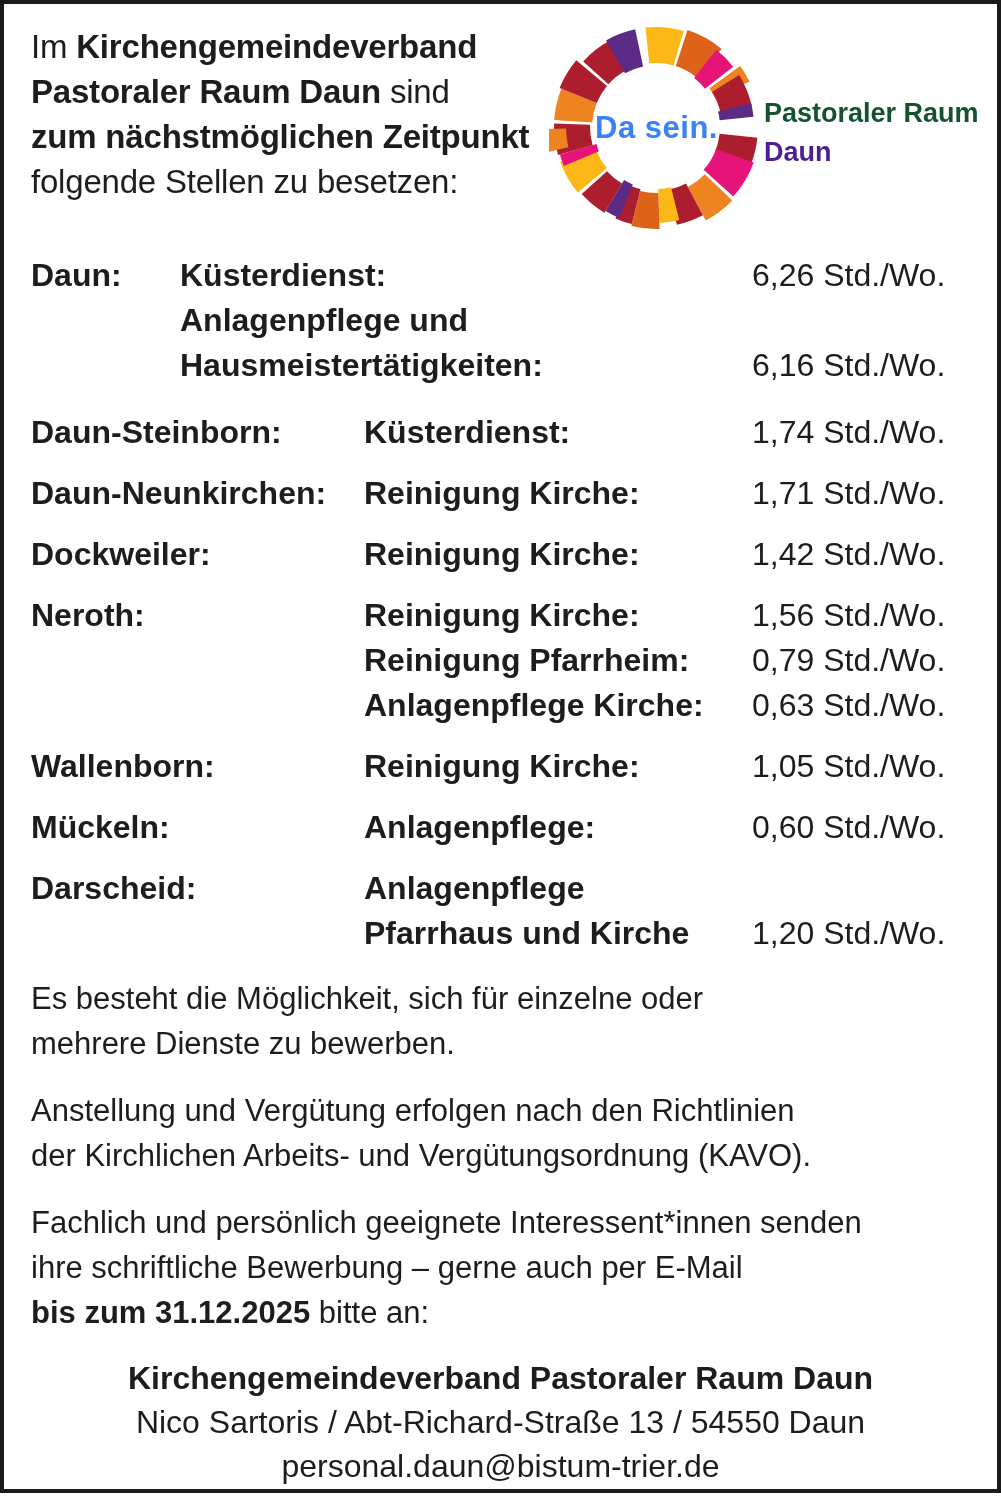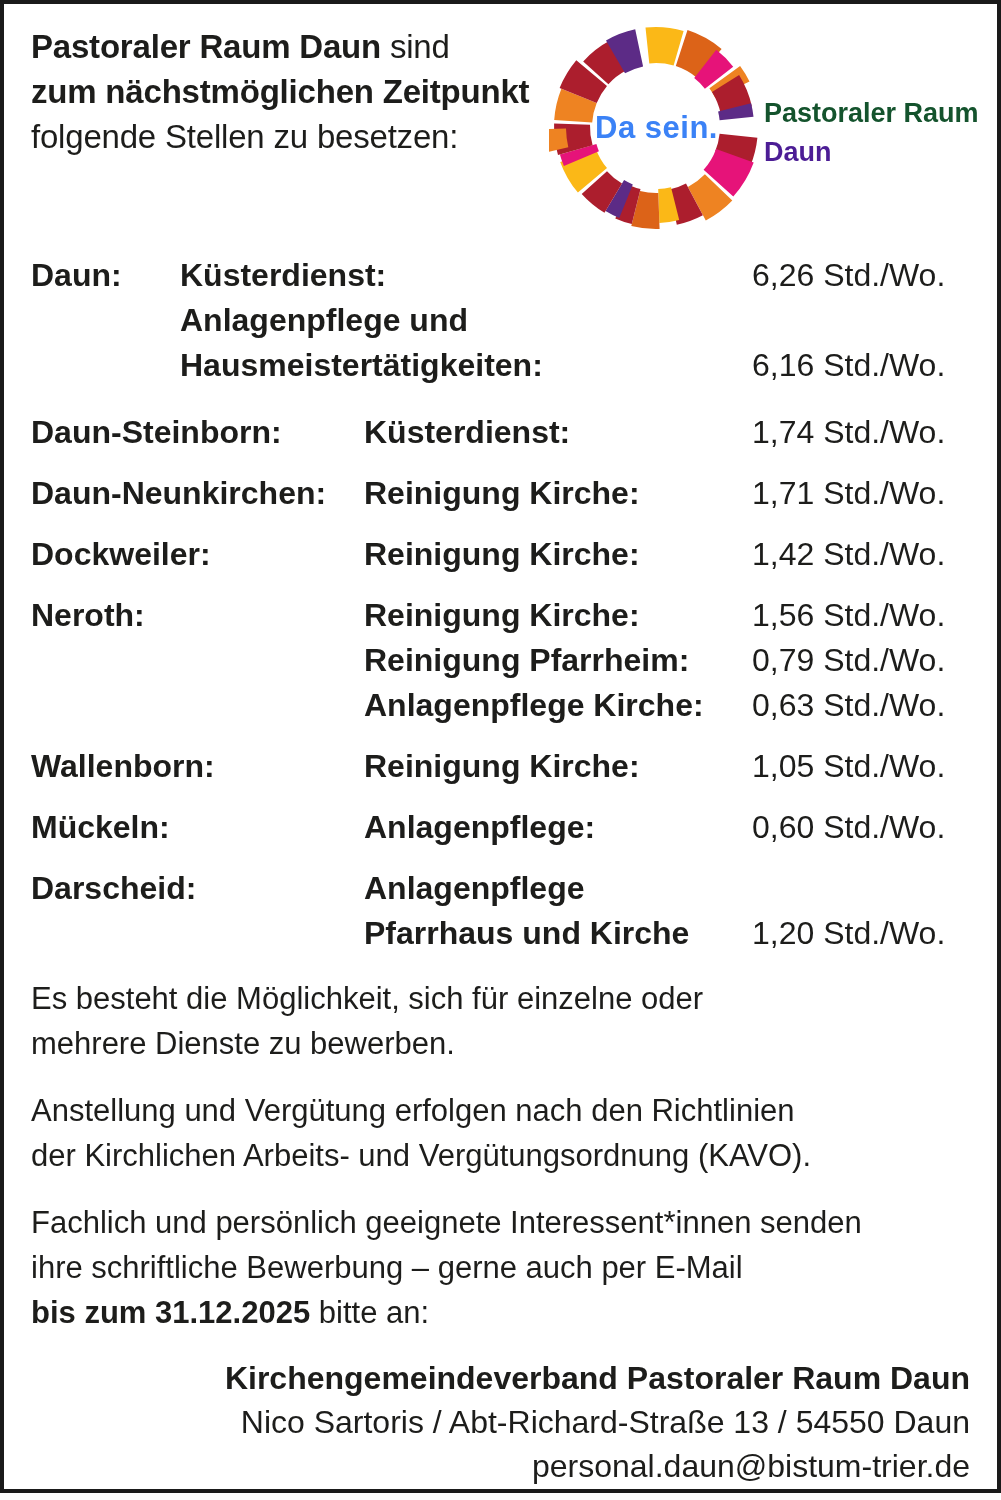--- a/index.html
+++ b/index.html
@@ -80,33 +80,34 @@
     line-height: 45px;
     white-space: nowrap;
   }
   .para.p1 { top: 972px; }
   .para.p2 { top: 1084px; }
   .para.p3 { top: 1196px; }
   .para b { font-weight: 700; }
   .address {
     position: absolute;
     left: 27px; right: 27px; top: 1352px;
-    text-align: right;
+    text-align: center;
     font-size: 32px;
     line-height: 44px;
     white-space: nowrap;
   }
   .address .addr1 { font-weight: 700; }
 </style>
 </head>
 <body>
 
 <div class="sheet">
 
   <div class="intro">
+    <div><span>Im </span><b>Kirchengemeindeverband</b></div>
     <div><b>Pastoraler Raum Daun</b><span> sind</span></div>
     <div><b>zum nächstmöglichen Zeitpunkt</b></div>
     <div>folgende Stellen zu besetzen:</div>
   </div>
 
   <div class="logo-wrap">
     <svg width="215" height="215" viewBox="0 0 215 215">
         <path d="M96.5,7.5 A100,100 0 0 1 134.6,10.9 L124.6,45.5 A64,64 0 0 0 100.3,43.4 Z" fill="#fbb817"></path>
         <path d="M138.5,10.0 A102,102 0 0 1 172.6,28.9 L148.1,58.0 A64,64 0 0 0 126.8,46.1 Z" fill="#dc6318"></path>
         <path d="M167.3,29.8 A98,98 0 0 1 184.2,46.7 L155.9,68.8 A62,62 0 0 0 145.2,58.1 Z" fill="#e61379"></path>

